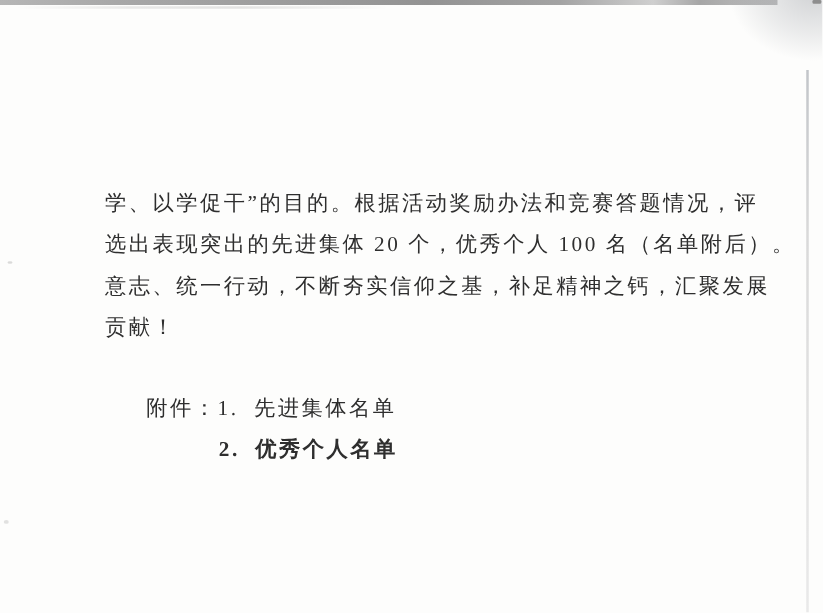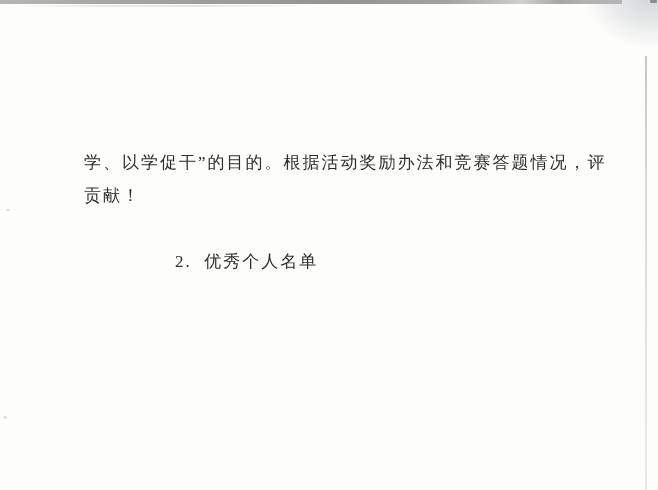--- a/index.html
+++ b/index.html
@@ -64,32 +64,35 @@
     letter-spacing: 2px;
     margin-top: 36px;
   }
   .doc-line {
     height: 32.9px;
     line-height: 32.9px;
     white-space: pre;
   }
   .indent-0 { padding-left: 0; }
   .indent-2 { padding-left: 33px; }
-  .indent-5 { padding-left: 91px; }
+  .indent-5 { padding-left: 91px; font-weight: bold; }
 </style>
 </head>
 <body>
 
 <div class="scan-page">
   <div class="top-bar"></div>
   <div class="top-streak"></div>
   <div class="corner-shadow"></div>
   <div class="corner-chip"></div>
   <div class="edge-line"></div>
   <div class="speck speck-1"></div>
   <div class="speck speck-2"></div>
   <div id="doc-text" class="doc-text">
       <div class="doc-line indent-0">学、以学促干”的目的。根据活动奖励办法和竞赛答题情况，评</div>
+      <div class="doc-line indent-0">选出表现突出的先进集体 20 个，优秀个人 100 名（名单附后）。</div>
+      <div class="doc-line indent-0">意志、统一行动，不断夯实信仰之基，补足精神之钙，汇聚发展</div>
       <div class="doc-line indent-0">贡献！</div>
       <div class="doc-line indent-0"></div>
+      <div class="doc-line indent-2">附件：1.  先进集体名单</div>
       <div class="doc-line indent-5">2.  优秀个人名单</div>
     </div>
 </div>
 
 </body></html>

